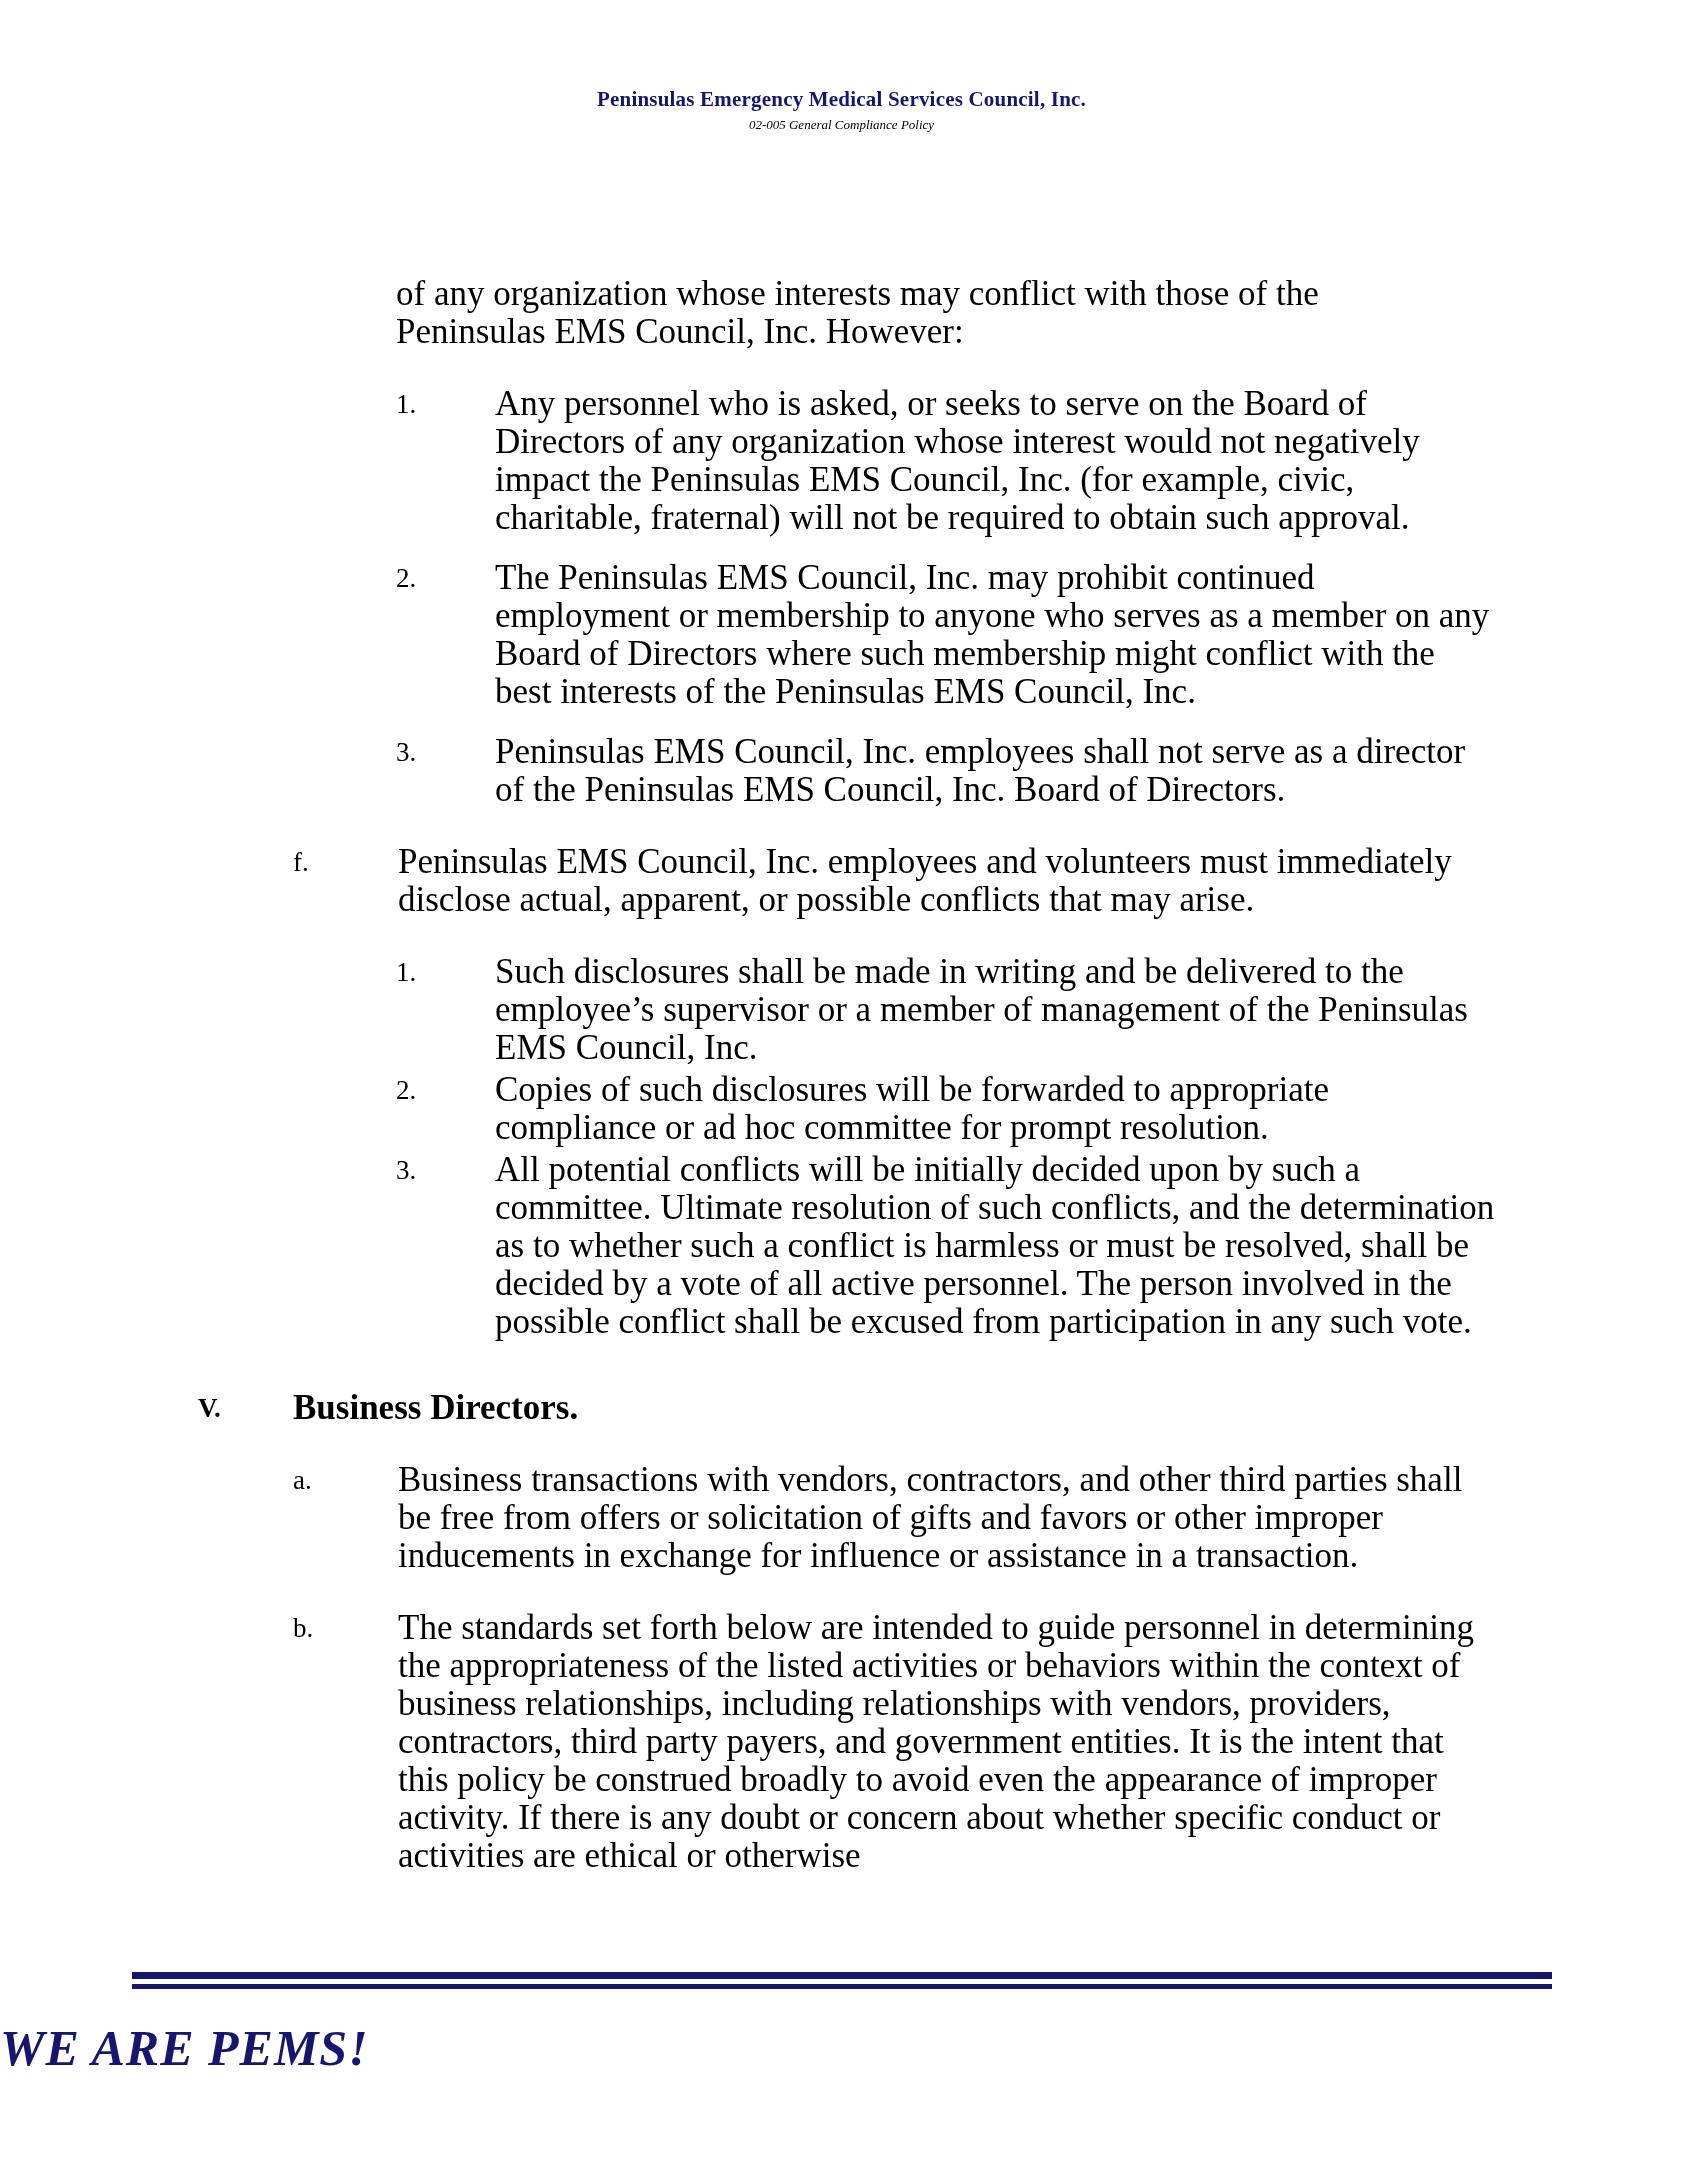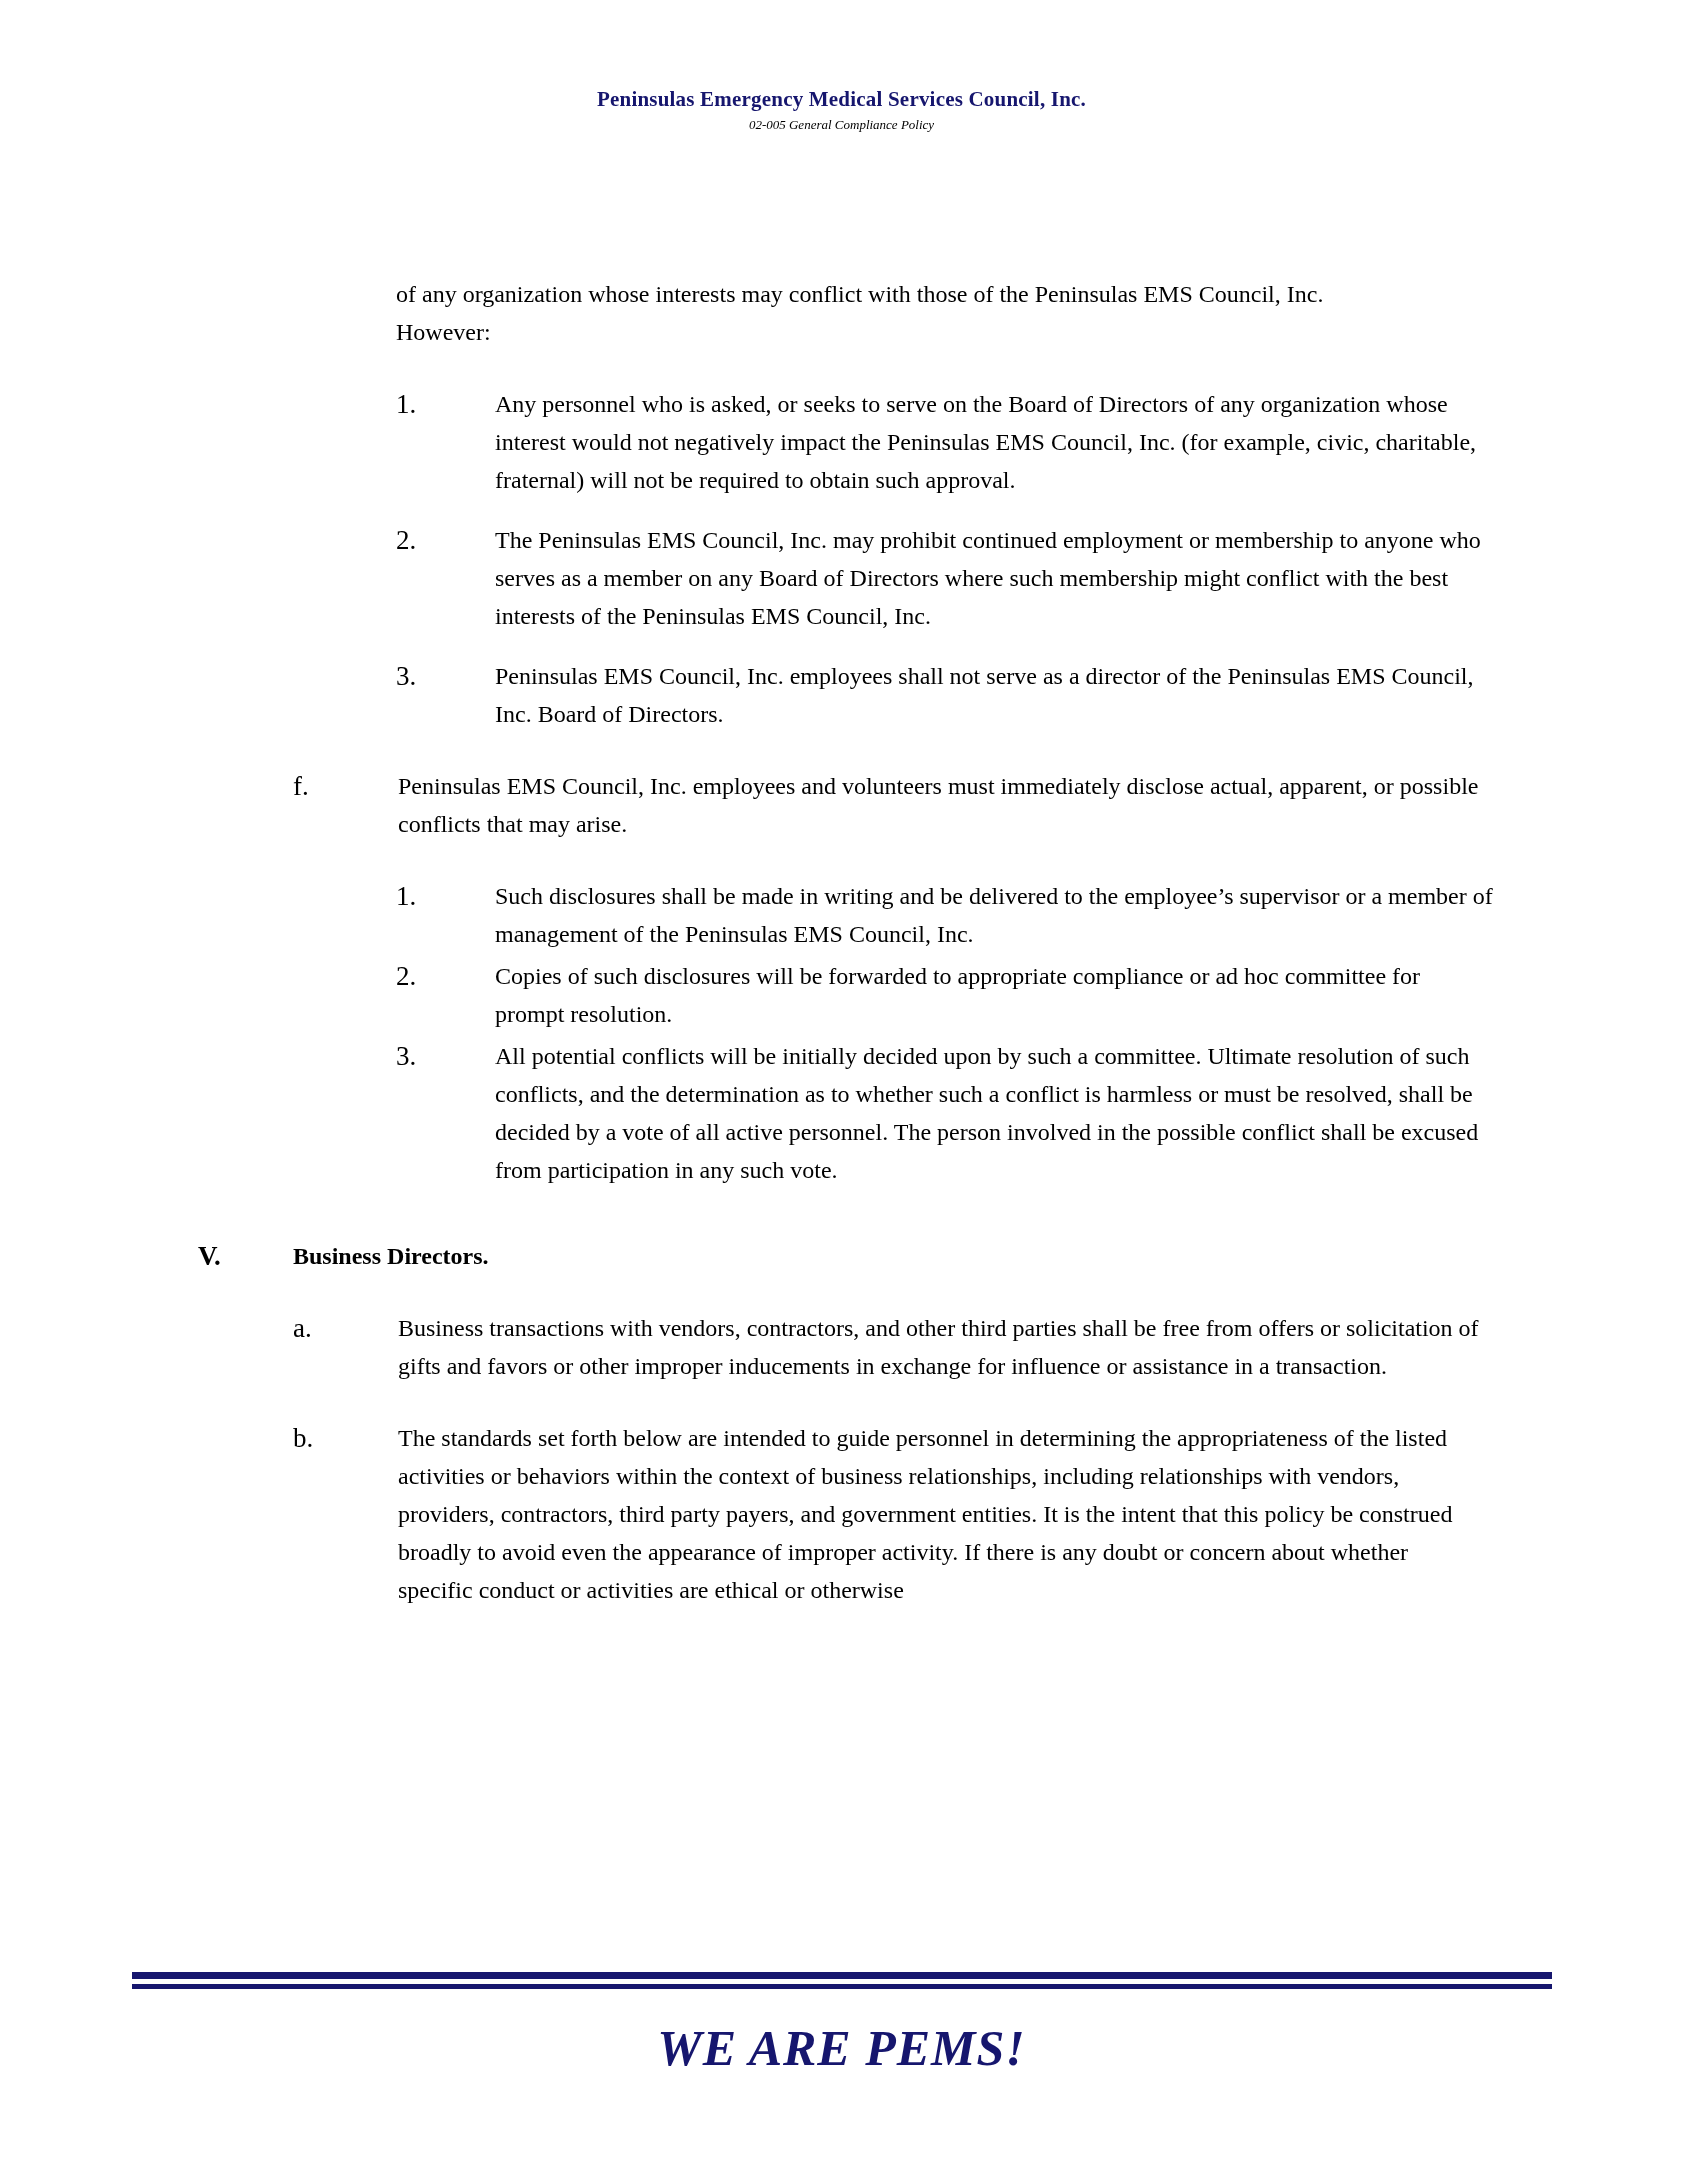--- a/index.html
+++ b/index.html
@@ -57,21 +57,21 @@
     align-items: flex-start;
   }
   .marker {
     flex: 0 0 auto;
     text-align: left;
     font-size: 27px;
     line-height: 38px;
   }
   .text {
     flex: 1 1 auto;
-    font-size: 24px;
+    font-size: 35px;
     line-height: 38px;
     white-space: pre-line;
   }
 
   
   .lvl-letter {
     margin-left: 293px;   
     width: 1186px;
   }
   .lvl-letter > .marker { width: 105px; }
@@ -126,21 +126,20 @@
   .rule-gap {
     height: 5px;
     background: #ffffff;
   }
   .rule-thin {
     height: 5px;
     background: #16166e;
   }
   .slogan {
     margin-top: 30px;
-    text-align: center;
     font-family: "Liberation Serif", "DejaVu Serif", serif;
     font-style: italic;
     font-weight: bold;
     font-size: 50px;
     letter-spacing: 1px;
     color: #16166e;
   }
 </style>
 </head>
 <body>

